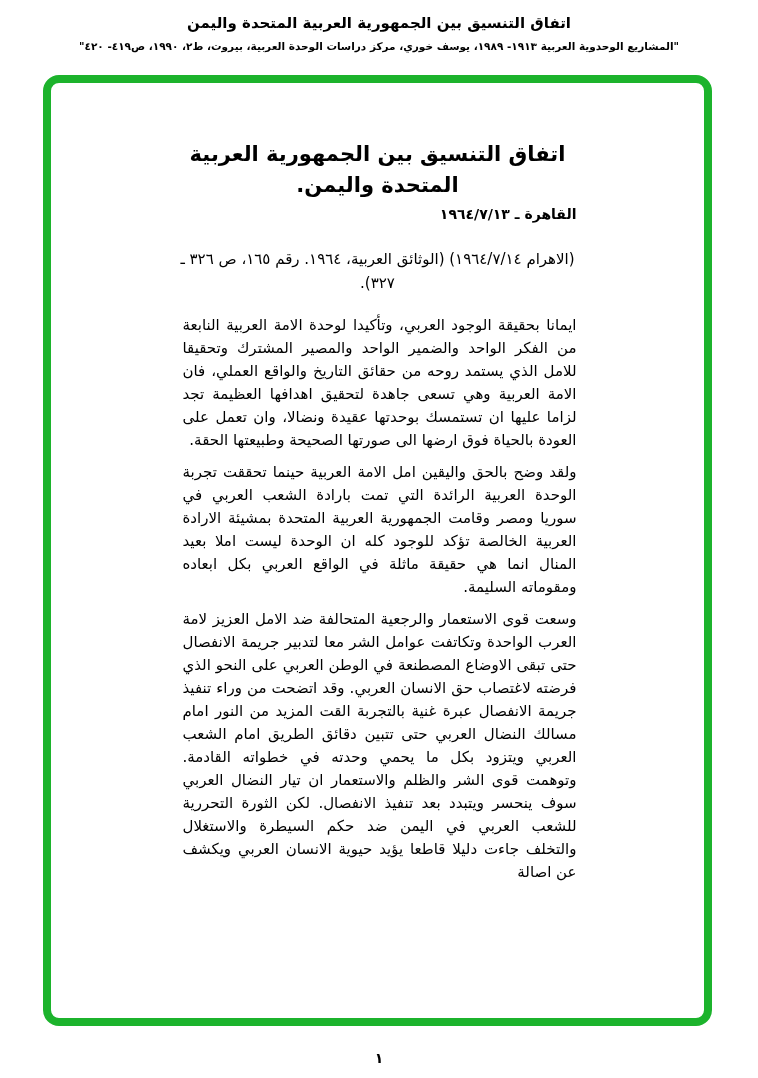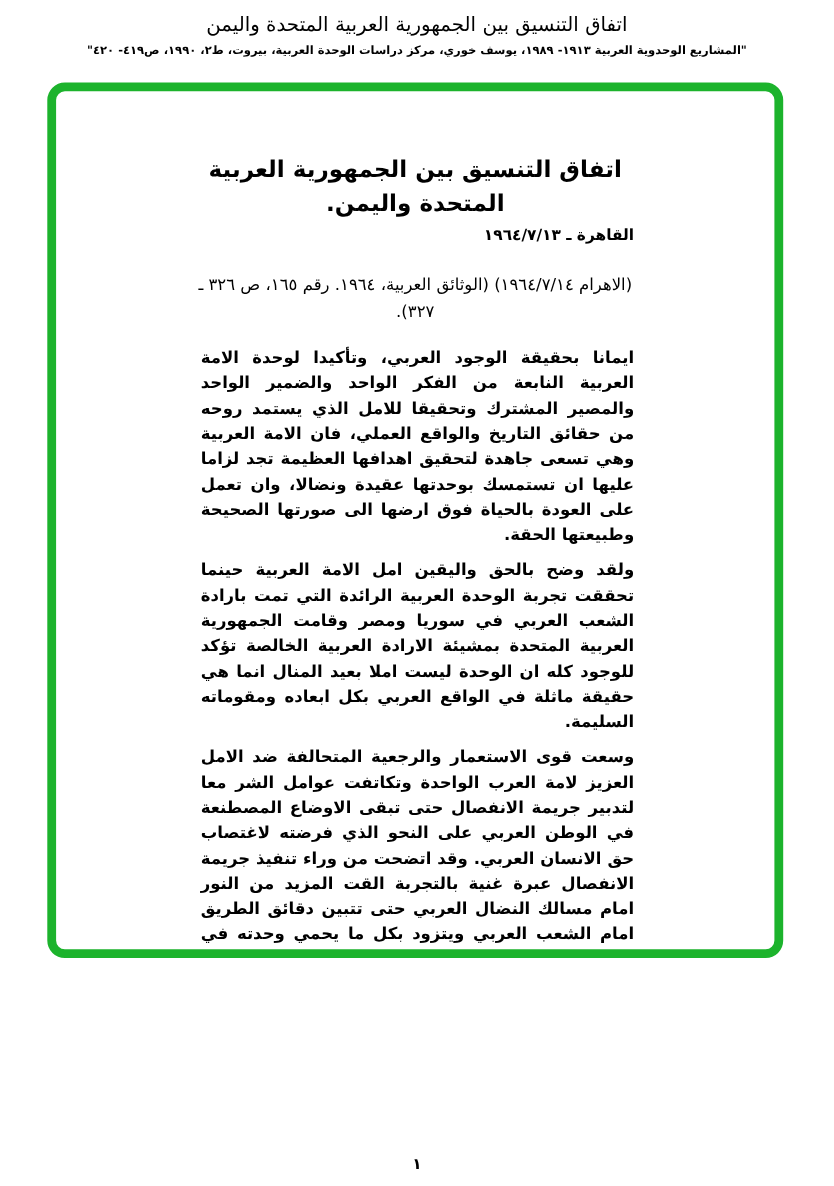--- a/index.html
+++ b/index.html
@@ -14,37 +14,37 @@
     font-family: "DejaVu Sans", sans-serif;
     position: relative;
     overflow: hidden;
   }
   .page-header {
     direction: rtl;
     text-align: center;
   }
   .page-header .header-title {
     padding-top: 13px;
-    font-size: 18px;
-    font-weight: normal;
+    font-size: 15px;
+    font-weight: bold;
     line-height: 20px;
   }
   .page-header .header-citation {
     margin-top: 6px;
     font-size: 10.5px;
     font-weight: bold;
     line-height: 14px;
     white-space: nowrap;
   }
   .document-frame {
     position: absolute;
     left: 43px;
     top: 75px;
     width: 669px;
-    height: 796px;
+    height: 951px;
     box-sizing: border-box;
     border: 8px solid #1CB32C;
     border-radius: 16px;
     overflow: hidden;
     background: #ffffff;
   }
   .doc-content {
     direction: rtl;
     width: 398px;
     margin: 0 auto;
@@ -69,21 +69,21 @@
     font-weight: normal;
     text-align: center;
     line-height: 24px;
     margin: 22px 0 0 0;
   }
   .doc-body {
     margin-top: 19px;
   }
   .doc-body p {
     font-size: 15px;
-    font-weight: bold;
+    font-weight: normal;
     text-align: justify;
     line-height: 23px;
     margin: 0 0 9px 4px;
   }
   .page-footer {
     position: absolute;
     left: 0;
     top: 1048px;
     width: 758px;
     text-align: center;

